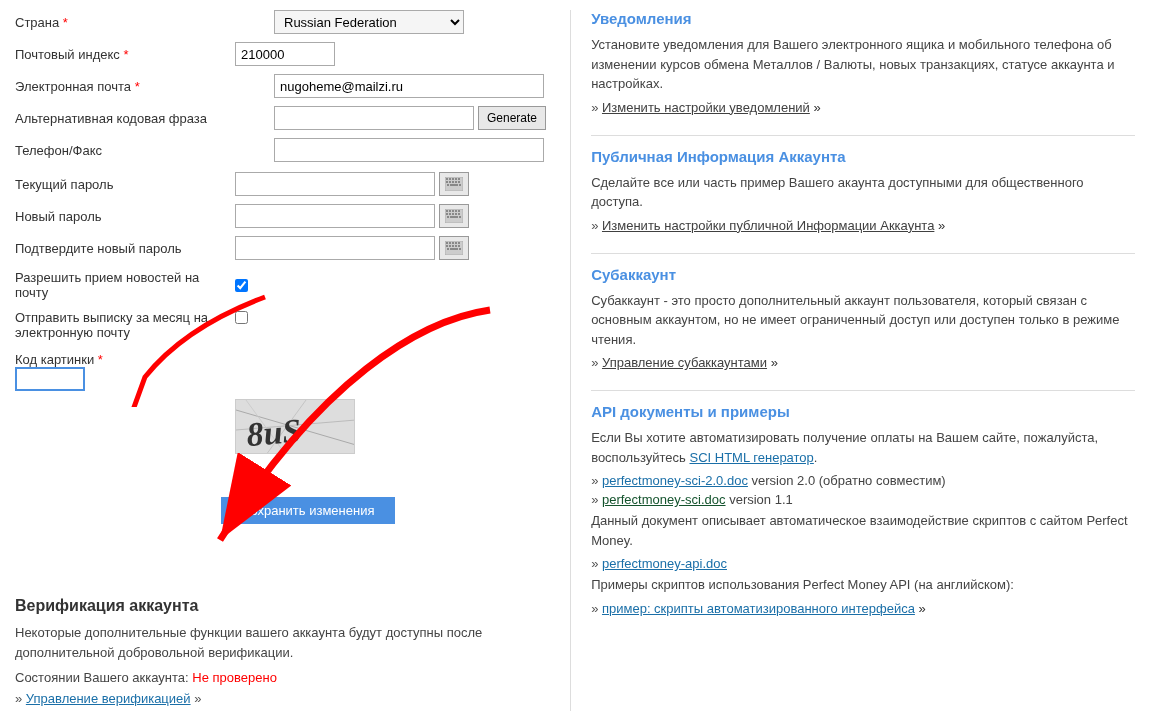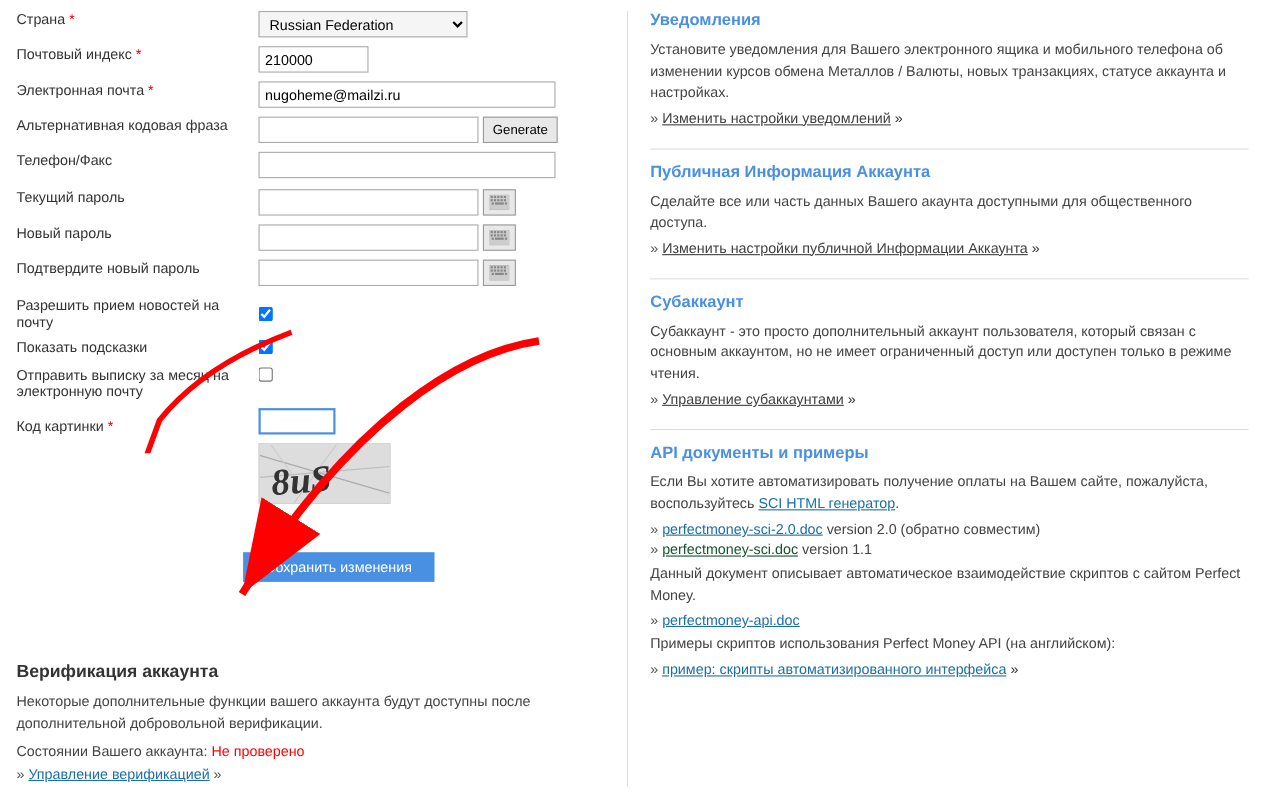--- a/index.html
+++ b/index.html
@@ -20,38 +20,39 @@
       padding-right: 20px;
       position: relative;
     }
     .right-panel {
       width: 580px;
       padding-left: 20px;
       border-left: 1px solid #ddd;
     }
     .form-row {
       display: flex;
-      align-items: flex-start;
+      align-items: center;
       margin-bottom: 8px;
     }
     .form-label {
       width: 220px;
       font-size: 13px;
       color: #333;
       flex-shrink: 0;
     }
     .form-label .required {
       color: red;
     }
     .form-control {
       width: 270px;
       height: 24px;
       border: 1px solid #aaa;
       padding: 2px 5px;
       font-size: 13px;
+      margin-left: 39px;
     }
     .form-control-short {
       width: 100px;
       height: 24px;
       border: 1px solid #aaa;
       padding: 2px 5px;
       font-size: 13px;
     }
     select.form-control {
       background: #f5f5f5;
@@ -311,35 +312,29 @@
 
     <div style="margin-bottom:10px;"></div>
 
     <div class="checkbox-row">
       <div class="form-label">
         <span>Разрешить прием новостей на почту</span>
       </div>
       <input type="checkbox" checked="" style="">
     </div>
 
-    <div class="checkbox-row">
-      <div class="form-label">
-        <span>Показать подсказки</span>
-      </div>
-      <input type="checkbox" checked="" style="">
-    </div>
 
     <div class="checkbox-row" style="align-items:flex-start;">
       <div class="form-label" style="padding-top:2px;">
         <span>Отправить выписку за месяц на электронную почту</span>
       </div>
       <input type="checkbox" style="margin-top: 3px;">
     </div>
 
-    <div class="form-row" style="align-items:flex-end; margin-top:6px;">
+    <div class="form-row" style="align-items:flex-start; margin-top:6px;flex-direction:column;">
       <div class="form-label" style="padding-top:4px;">
         <span>Код картинки</span> <span class="required">*</span>
       </div>
       <input type="text" style="width: 70px; height: 24px; border: 2px solid rgb(74, 144, 226); padding: 2px 5px;">
     </div>
 
     <div style="margin-left:220px; margin-top:4px;">
       <div style="width:120px; height:55px; background:#e8e8e8; border:1px solid #ccc; overflow:hidden; position:relative; display:flex; align-items:center; justify-content:center;">
         <svg width="120" height="55" viewBox="0 0 120 55" style="position:absolute;top:0;left:0;">
           <rect width="120" height="55" fill="#ddd"></rect>
@@ -385,21 +380,21 @@
       <p class="right-text">Установите уведомления для Вашего электронного ящика и мобильного телефона об изменении курсов обмена Металлов / Валюты, новых транзакциях, статусе аккаунта и настройках.</p>
       <div class="right-link-row">
         <a>Изменить настройки уведомлений</a> »
       </div>
     </div>
 
     <hr class="divider">
 
     <div class="right-section">
       <div class="right-title">Публичная Информация Аккаунта</div>
-      <p class="right-text">Сделайте все или часть данных Вашего акаунта доступными для общественного доступа.</p>
+      <p class="right-text">Сделайте все или часть пример Вашего акаунта доступными для общественного доступа.</p>
       <div class="right-link-row">
         <a>Изменить настройки публичной Информации Аккаунта</a> »
       </div>
     </div>
 
     <hr class="divider">
 
     <div class="right-section">
       <div class="right-title">Субаккаунт</div>
       <p class="right-text">Субаккаунт - это просто дополнительный аккаунт пользователя, который связан с основным аккаунтом, но не имеет ограниченный доступ или доступен только в режиме чтения.</p>

